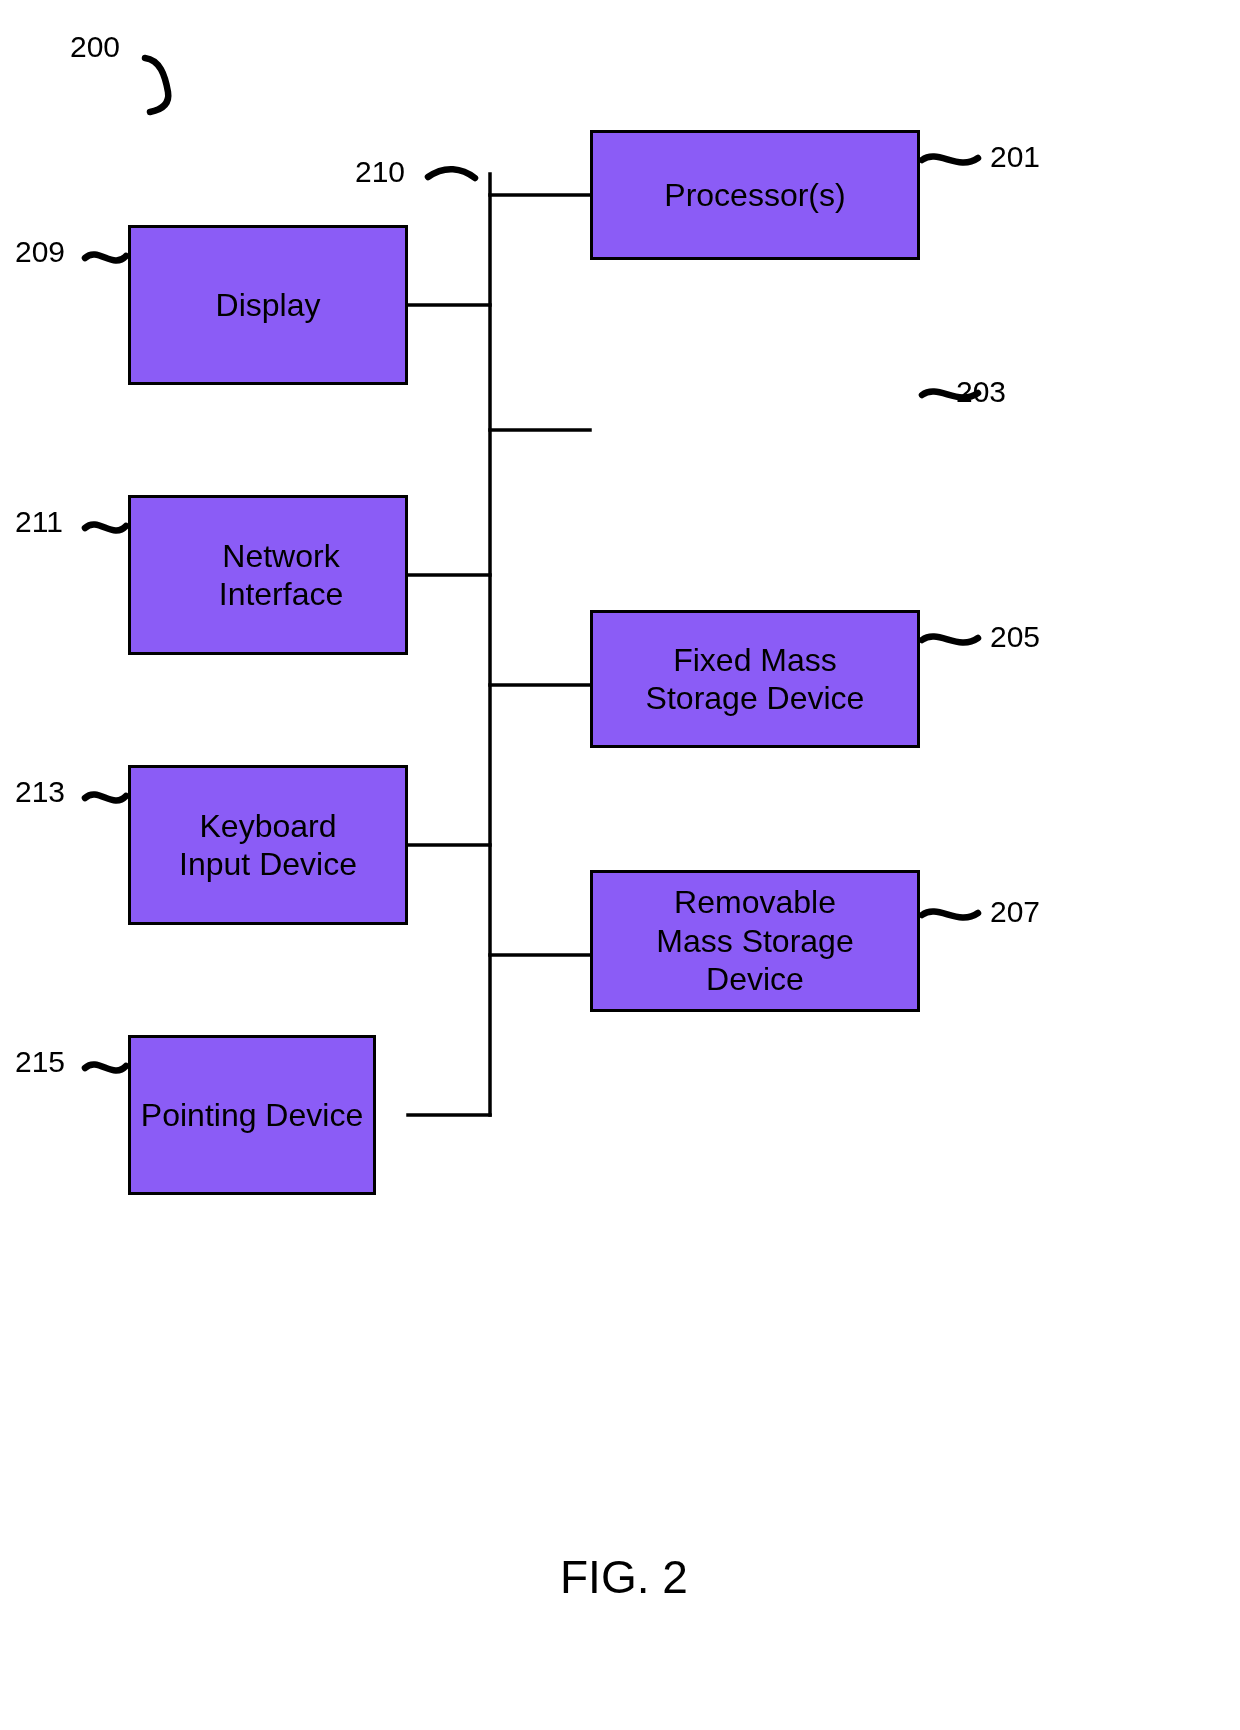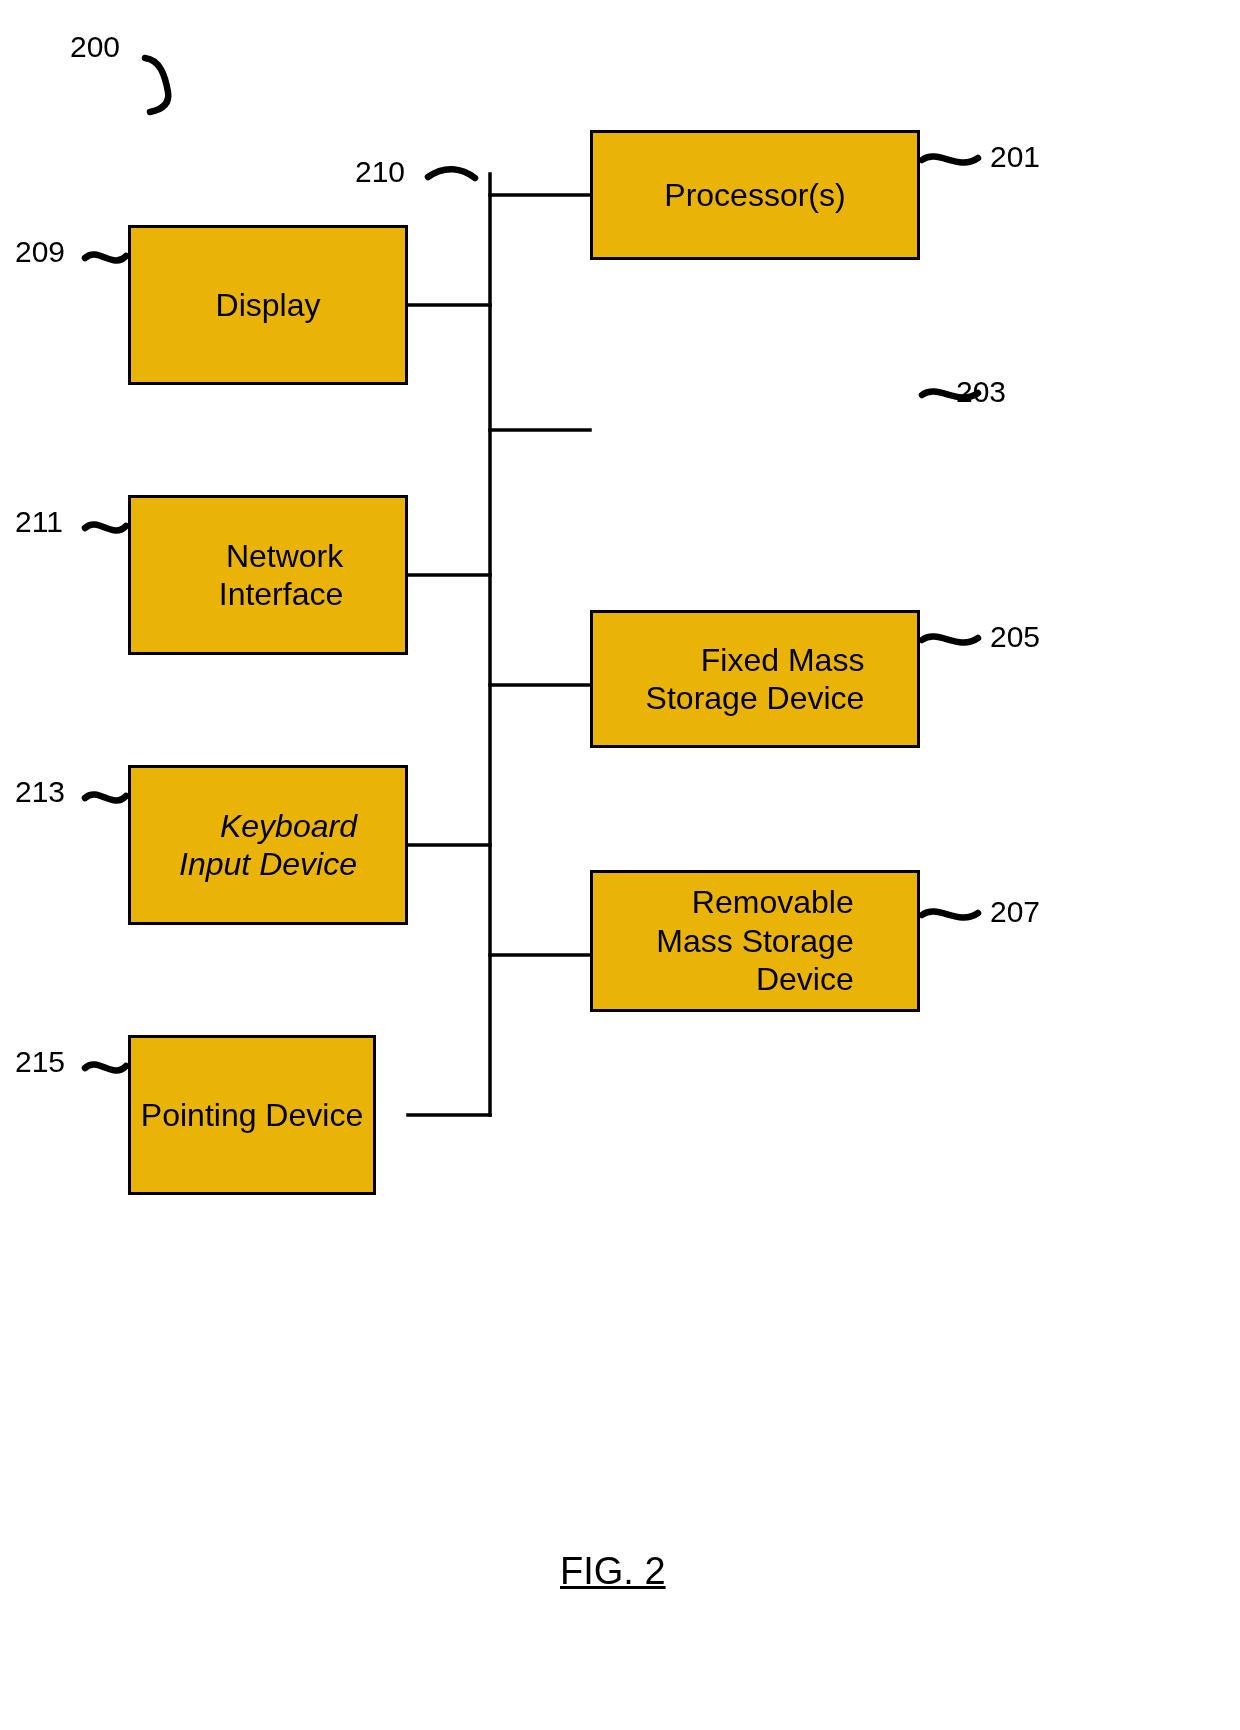--- a/index.html
+++ b/index.html
@@ -11,39 +11,38 @@
     font-family: Arial, Helvetica, sans-serif;
   }
   .canvas {
     position: relative;
     width: 1240px;
     height: 1730px;
   }
   .block {
     position: absolute;
     border: 3px solid #000;
-    background: #eab308;
+    background: #8b5cf6;
     display: flex;
     align-items: center;
     justify-content: center;
-    text-align: right;
+    text-align: center;
     font-size: 32px;
     line-height: 1.2;
     box-sizing: border-box;
     padding: 4px 8px;
   }
   .label {
     position: absolute;
     font-size: 30px;
     white-space: nowrap;
   }
   .figcap {
     position: absolute;
-    font-size: 38px;
-    text-decoration: underline;
+    font-size: 46px;
   }
   svg.overlay {
     position: absolute;
     left: 0;
     top: 0;
     width: 1240px;
     height: 1730px;
     pointer-events: none;
   }
   svg .wire {
@@ -71,21 +70,21 @@
   <div class="block" style="left:128px; top:225px; width:280px; height:160px;">
     <span>Display</span>
   </div>
   <div class="label" style="left:15px; top:235px;">209</div>
 
   <div class="block" style="left:128px; top:495px; width:280px; height:160px;padding-left:34px;">
     <span>Network<br>Interface</span>
   </div>
   <div class="label" style="left:15px; top:505px;">211</div>
 
-  <div class="block" style="left:128px; top:765px; width:280px; height:160px;font-style:italic;">
+  <div class="block" style="left:128px; top:765px; width:280px; height:160px;">
     <span>Keyboard<br>Input Device</span>
   </div>
   <div class="label" style="left:15px; top:775px;">213</div>
 
   <div class="block" style="left:128px; top:1035px; width:248px; height:160px;">
     <span>Pointing Device</span>
   </div>
   <div class="label" style="left:15px; top:1045px;">215</div>
 
   <div class="block" style="left:590px; top:130px; width:330px; height:130px;">

